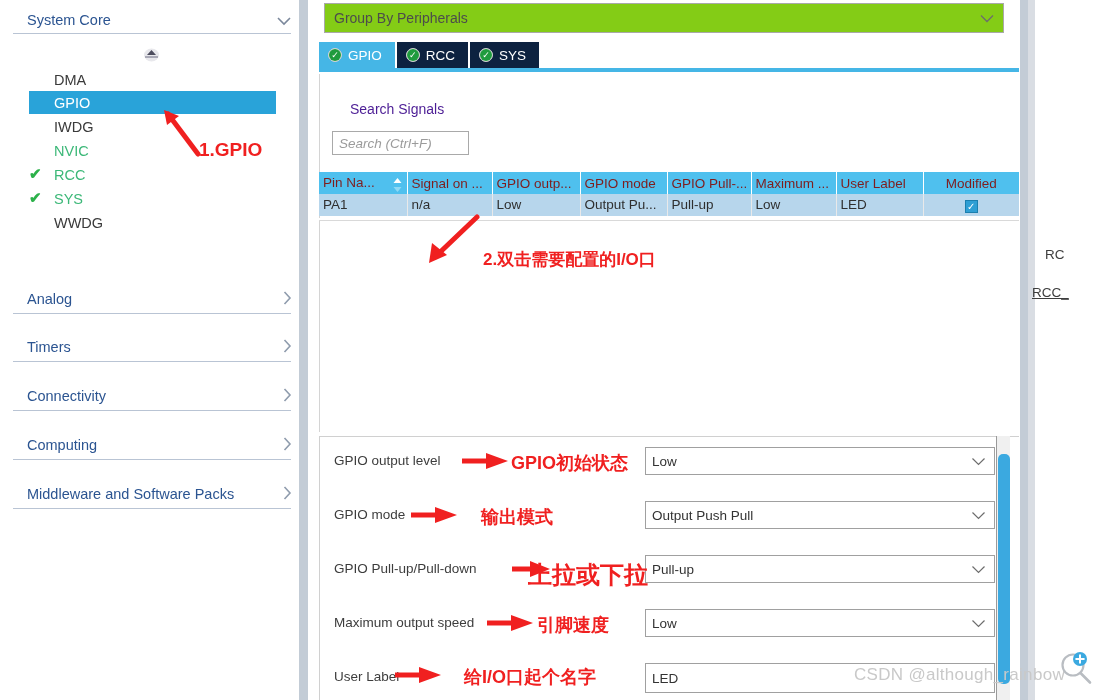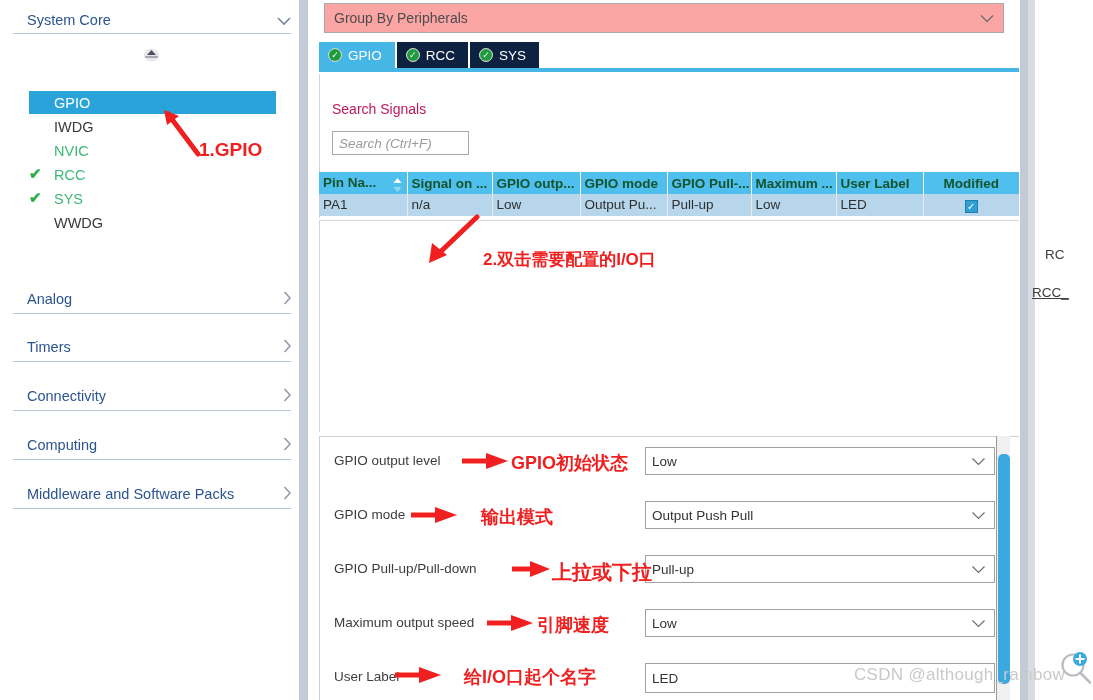--- a/index.html
+++ b/index.html
@@ -60,21 +60,21 @@
   #gutter .inner2 { position:absolute; right:0; top:0; width:2px; height:700px; background:#ffffff; }
 
   
   #main {
     position: absolute; left: 310px; top: 0; width: 710px; height: 700px;
     background: #ffffff;
   }
 
   .groupby {
     position: absolute; left: 14px; top: 3px; width: 680px; height: 30px;
-    border: 1px solid #a9a9a9; background: #fca5a5;
+    border: 1px solid #a9a9a9; background: #84cc16;
     display: flex; align-items: center; justify-content: space-between;
     padding: 0 8px 0 9px; font-size: 14px; color: #4c4c4c;
   }
   .groupby .cv { color:#6d6d6d; font-size: 14px; }
 
   .tabbar { position: absolute; left: 9px; top: 42px; height: 26px; display: flex; }
   .tab {
     height: 26px; display: flex; align-items: center; gap: 6px;
     padding: 0 13px 0 9px; color: #ffffff; font-size: 13.5px;
     background: #0d2240; margin-right: 2px;
@@ -96,36 +96,36 @@
   .tab-underline2 {
     position:absolute; left:9px; top:72px; width: 700px; height: 2px; background:#ffffff;
   }
 
   .panel-border {
     position:absolute; left: 9px; top: 74px; width: 700px; height: 358px;
     border-left: 1px solid #d4d4d4; border-right: 0; border-bottom: 0;
   }
 
   .search-label {
-    position: absolute; left: 22px; top: 101px; font-size: 14px; color: #be185d;
+    position: absolute; left: 40px; top: 101px; font-size: 14px; color: #4c1d95;
   }
   .search-box {
     position: absolute; left: 22px; top: 131px; width: 137px; height: 24px;
     border: 1px solid #a9a9a9; background: #fff;
     display:flex; align-items:center; padding-left: 6px;
     font-size: 13.5px; color: #9b9b9b; font-style: italic;
   }
 
   
   .ptable {
     position: absolute; left: 9px; top: 172px; width: 700px;
     border-collapse: collapse; table-layout: fixed; font-size: 13.5px;
   }
   .ptable th {
-    background: #4fc0ee; color: #14532d; font-weight: bold;
+    background: #4fc0ee; color: #7f1d1d; font-weight: normal;
     text-align: left; padding: 2px 0 2px 4px; height: 22px;
     border-right: 1px solid #ffffff; white-space: nowrap; overflow: hidden; margin-top: 20px;
   }
   .ptable th.last { border-right: 0; text-align: center; padding-left: 0; }
   .ptable td {
     background: #b7d6ec; color: #2f2f2f; padding: 2px 0 4px 4px;
     height: 22px; border-right: 1px solid #e9e9e9;
     white-space: nowrap; overflow: hidden;
   }
   .ptable td.last { border-right: 0; text-align: center; padding-left: 0; }
@@ -209,20 +209,23 @@
     <div class="sb-rule" style="top:33px;"></div>
 
     <div class="sb-scroll-up">
       <svg width="17" height="15" viewBox="0 0 17 15">
         <ellipse cx="8.5" cy="8" rx="7.5" ry="6.5" fill="#e8e8ec"></ellipse>
         <path d="M4 8 L8.5 3 L13 8 Z" fill="#4d4d5e"></path>
         <rect x="2" y="9.2" width="13" height="1.6" fill="#9a9aa8"></rect>
       </svg>
     </div>
 
+    <div class="sb-item" style="top:68px;">
+      <span>DMA</span>
+    </div>
 
     <div class="sb-item selected" style="top:91px;">
       <span>GPIO</span>
     </div>
 
     <div class="sb-item green" style="top:139px;">
       <span>NVIC</span>
     </div>
 
     <div class="sb-item" style="top:115px;">
@@ -480,21 +483,21 @@
   <svg class="ann-arrow" style="left:411px; top:506px;" width="48" height="18" viewBox="0 0 48 18">
     <path d="M0 9 L26 9" stroke="#f02020" stroke-width="5"></path>
     <path d="M24 1 L46 9 L24 17 Z" fill="#f02020"></path>
   </svg>
   <div class="ann" style="left:481px; top:505px; font-size:18px;">输出模式</div>
 
   <svg class="ann-arrow" style="left:512px; top:560px;" width="40" height="18" viewBox="0 0 40 18">
     <path d="M0 9 L20 9" stroke="#f02020" stroke-width="5"></path>
     <path d="M18 1 L38 9 L18 17 Z" fill="#f02020"></path>
   </svg>
-  <div class="ann" style="left:528px; top:559px; font-size:20px;margin-left:24px;">上拉或下拉</div>
+  <div class="ann" style="left:528px; top:559px; font-size:24px;">上拉或下拉</div>
 
   <svg class="ann-arrow" style="left:487px; top:614px;" width="48" height="18" viewBox="0 0 48 18">
     <path d="M0 9 L26 9" stroke="#f02020" stroke-width="5"></path>
     <path d="M24 1 L46 9 L24 17 Z" fill="#f02020"></path>
   </svg>
   <div class="ann" style="left:537px; top:613px; font-size:18px;">引脚速度</div>
 
   <svg class="ann-arrow" style="left:395px; top:666px;" width="48" height="18" viewBox="0 0 48 18">
     <path d="M0 9 L26 9" stroke="#f02020" stroke-width="5"></path>
     <path d="M24 1 L46 9 L24 17 Z" fill="#f02020"></path>

